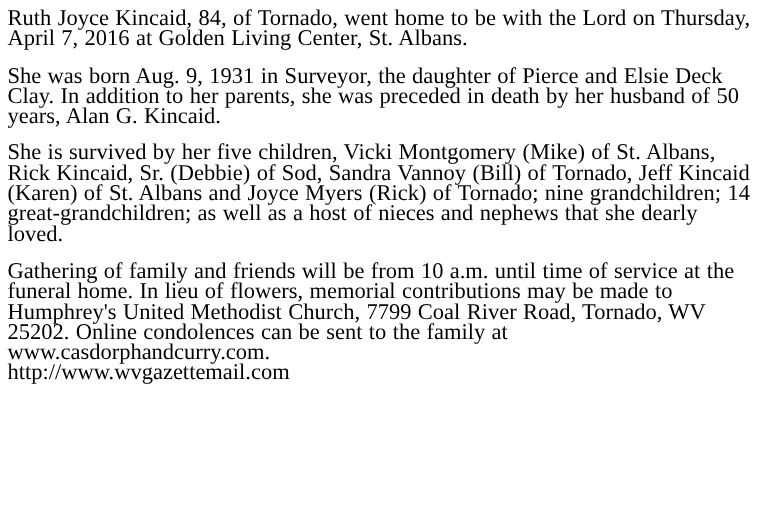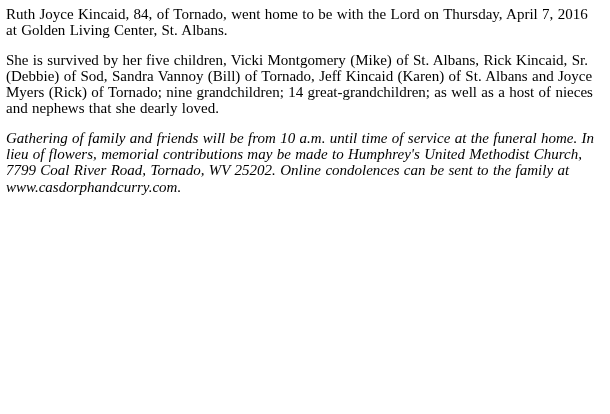--- a/index.html
+++ b/index.html
@@ -14,34 +14,35 @@
     font-family: "Liberation Serif", serif;
     color: #000000;
   }
   .obituary {
     padding: 6px 8px 0 6px;
     box-sizing: border-box;
     width: 610px;
   }
   .para {
     font-family: "Liberation Serif", serif;
-    font-size: 15px;
+    font-size: 18px;
     line-height: 16.3px;
     margin: 0 0 13px 0;
     text-align: left;
     word-spacing: 0.6px;
   }
   .para.tight {
     margin-bottom: 0;
-    font-style: italic;
   }
   .para.last {
     margin-bottom: 0;
   }
 </style>
 </head>
 <body>
 
 <div class="obituary">
   <p class="para">Ruth Joyce Kincaid, 84, of Tornado, went home to be with the Lord on Thursday, April 7, 2016 at Golden Living Center, St. Albans.</p>
+  <p class="para">She was born Aug. 9, 1931 in Surveyor, the daughter of Pierce and Elsie Deck Clay. In addition to her parents, she was preceded in death by her husband of 50 years, Alan G. Kincaid.</p>
   <p class="para">She is survived by her five children, Vicki Montgomery (Mike) of St. Albans, Rick Kincaid, Sr. (Debbie) of Sod, Sandra Vannoy (Bill) of Tornado, Jeff Kincaid (Karen) of St. Albans and Joyce Myers (Rick) of Tornado; nine grandchildren; 14 great-grandchildren; as well as a host of nieces and nephews that she dearly loved.</p>
   <p class="para tight">Gathering of family and friends will be from 10 a.m. until time of service at the funeral home.  In lieu of flowers, memorial contributions may be made to Humphrey's United Methodist Church, 7799 Coal River Road, Tornado, WV 25202.  Online condolences can be sent to the family at www.casdorphandcurry.com.</p>
+  <p class="para last">http://www.wvgazettemail.com</p>
 </div>
 
 </body></html>

